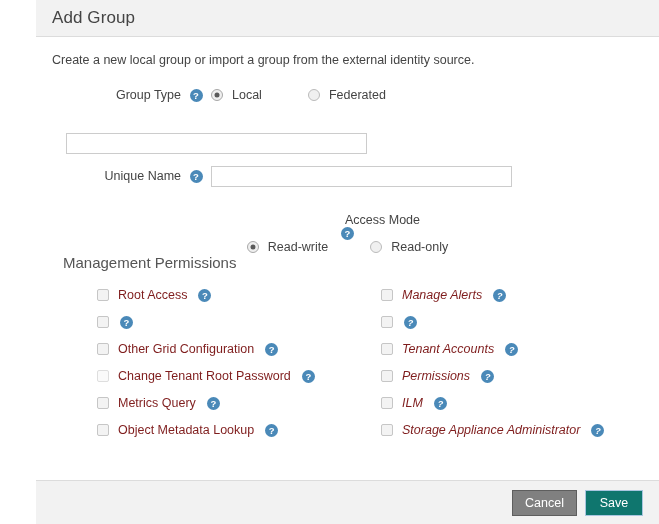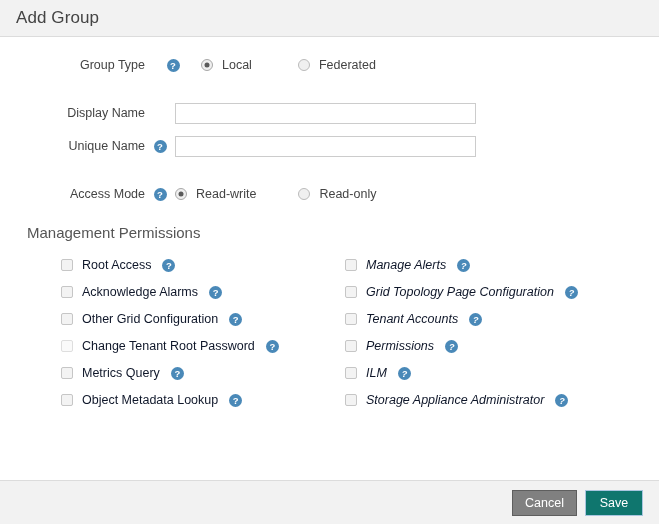--- a/index.html
+++ b/index.html
@@ -16,20 +16,21 @@
     overflow: hidden;
   }
   .dialog {
     position: relative;
     width: 659px;
     height: 524px;
     box-sizing: border-box;
     background: #ffffff;
     display: flex;
     flex-direction: column;
+    padding-left: 36px;
   }
 
   
   .dialog-header {
     height: 37px;
     background: #f2f2f2;
     border-bottom: 1px solid #dcdcdc;
     display: flex;
     align-items: center;
     padding-left: 16px;
@@ -61,21 +62,20 @@
     margin-top: 16px;
   }
   .form-row {
     display: flex;
     align-items: center;
     height: 22px;
     margin-bottom: 11px;
   }
   .form-row.spaced-top {
     margin-top: 17px;
-    gap: 13px;
   }
   .field-label {
     width: 145px;
     text-align: right;
     font-size: 12.5px;
     color: #444444;
     padding-right: 0;
     box-sizing: border-box;
     flex: 0 0 auto;
     white-space: nowrap;
@@ -203,21 +203,21 @@
     box-sizing: border-box;
     flex: 0 0 auto;
   }
   .checkbox-mark.disabled {
     border-color: #dedede;
     background: #fafafa;
   }
   .perm-label {
     margin-left: 9px;
     font-size: 12.5px;
-    color: #0f172a;
+    color: #7f1d1d;
     white-space: nowrap;
   }
   .perm-help {
     margin-left: 11px;
     display: flex;
     align-items: center;
   }
 
   
   .dialog-footer {
@@ -259,20 +259,21 @@
 <body>
 
 <div class="dialog">
 
   <div class="dialog-header">
     <span class="dialog-title">Add Group</span>
   </div>
 
   <div class="dialog-body">
 
+    <div class="description">Create a new local group or import a group from the external identity source.</div>
 
     <div class="form-area">
 
       <div class="form-row spaced-top">
         <div class="field-label">Group Type</div>
         <div class="label-help-slot">
           <span class="help-icon">?</span>
         </div>
         <div class="field-control">
           <div class="radio-group">
@@ -282,38 +283,37 @@
             </div>
             <div class="radio-item">
               <span class="radio-mark"></span>
               <span class="radio-label">Federated</span>
             </div>
           </div>
         </div>
       </div>
 
       <div class="form-row" style="margin-top:26px;">
-        <div class="field-label">Display Name</div>
         <div class="label-help-slot"></div>
         <div class="field-control">
           <input class="text-input" type="text" value="" style="">
         </div>
       </div>
 
       <div class="form-row">
         <div class="field-label">Unique Name</div>
         <div class="label-help-slot">
           <span class="help-icon">?</span>
         </div>
         <div class="field-control">
           <input class="text-input" type="text" value="" style="">
         </div>
       </div>
 
-      <div class="form-row" style="margin-top:26px;">
+      <div class="form-row" style="margin-top:26px;flex-direction:column;">
         <div class="field-label">Access Mode</div>
         <div class="label-help-slot">
           <span class="help-icon">?</span>
         </div>
         <div class="field-control">
           <div class="radio-group">
             <div class="radio-item" style="margin-right:42px;">
               <span class="radio-mark checked"></span>
               <span class="radio-label">Read-write</span>
             </div>
@@ -335,21 +335,20 @@
         <div class="perm-col left">
           <div class="perm-row">
             <span class="checkbox-mark"></span>
             <span class="perm-label">Root Access</span>
             <span class="perm-help">
                 <span class="help-icon">?</span>
               </span>
           </div>
           <div class="perm-row">
             <span class="checkbox-mark"></span>
-            <span class="perm-label">Acknowledge Alarms</span>
             <span class="perm-help">
                 <span class="help-icon">?</span>
               </span>
           </div>
           <div class="perm-row">
             <span class="checkbox-mark"></span>
             <span class="perm-label">Other Grid Configuration</span>
             <span class="perm-help">
                 <span class="help-icon">?</span>
               </span>
@@ -380,21 +379,20 @@
         <div class="perm-col right">
           <div class="perm-row">
             <span class="checkbox-mark"></span>
             <span class="perm-label">Manage Alerts</span>
             <span class="perm-help">
                 <span class="help-icon">?</span>
               </span>
           </div>
           <div class="perm-row">
             <span class="checkbox-mark"></span>
-            <span class="perm-label">Grid Topology Page Configuration</span>
             <span class="perm-help">
                 <span class="help-icon">?</span>
               </span>
           </div>
           <div class="perm-row">
             <span class="checkbox-mark"></span>
             <span class="perm-label">Tenant Accounts</span>
             <span class="perm-help">
                 <span class="help-icon">?</span>
               </span>

